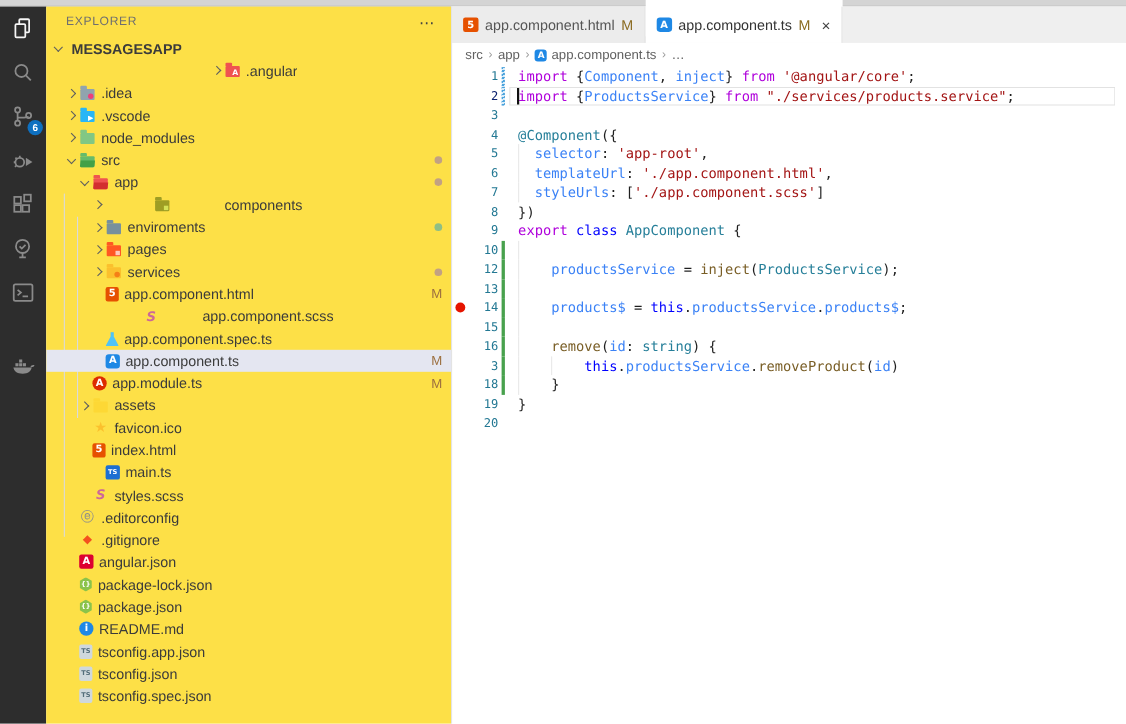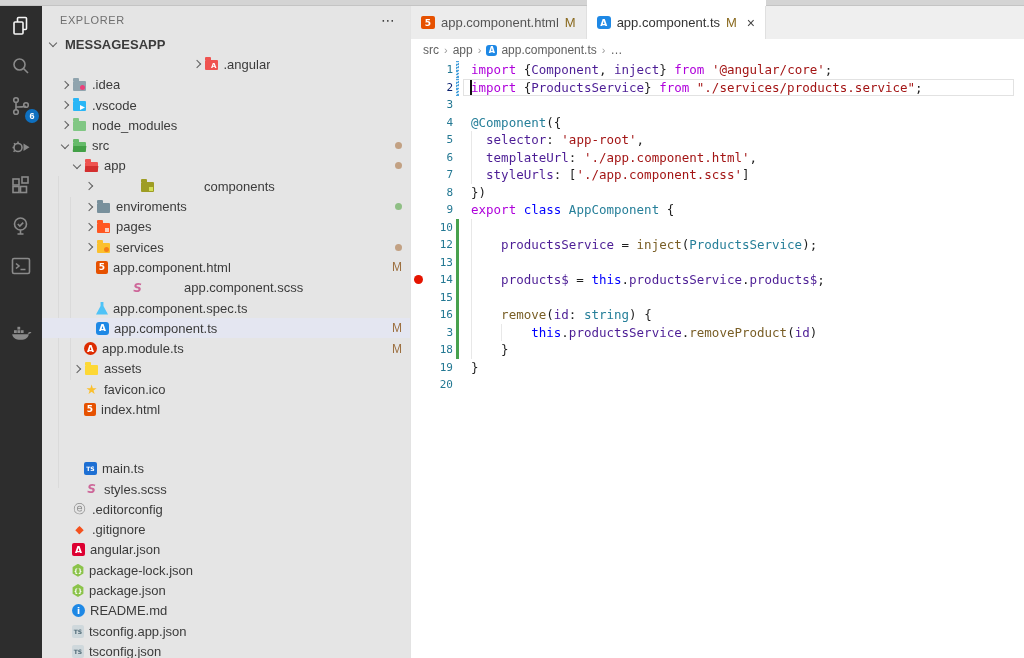--- a/index.html
+++ b/index.html
@@ -11,21 +11,21 @@
   .activitybar{width:42px;background:#2d2d2d;display:flex;flex-direction:column;align-items:center;flex:none;}
   .ab-item{width:42px;height:40px;display:flex;align-items:center;justify-content:center;position:relative;cursor:pointer;}
   .ab-item svg{stroke:#8a8a8a;fill:none;stroke-width:1.6;}
   .ab-item.active svg{stroke:#f5f5f5;}
   .ab-item .fillpart{fill:#8a8a8a;stroke:none;}
   .ab-badge{position:absolute;right:3px;bottom:3px;min-width:14px;height:14px;border-radius:50%;
     background:#0e70c0;color:#fff;font-size:9px;display:flex;align-items:center;justify-content:center;font-weight:bold;}
   .ab-item.docker{margin-top:28px;}
 
   
-  .sidebar{width:368px;background:#e5e5e5;flex:none;position:relative;overflow:hidden;}
+  .sidebar{width:368px;background:#fde047;flex:none;position:relative;overflow:hidden;}
   .sb-header{height:28px;display:flex;align-items:center;padding:0 14px 0 18px;color:#6f6f6f;font-size:11px;letter-spacing:.6px;}
   .sb-actions{margin-left:auto;color:#424242;font-size:14px;letter-spacing:1px;cursor:pointer;}
   .tree{position:relative;}
   .tree-guide{position:absolute;width:1px;background:#dadada;z-index:0;}
   .row{display:flex;align-items:center;height:20.3px;font-size:13px;color:#3b3b3b;padding-right:8px;position:relative;cursor:pointer;z-index:1;}
   .row.selected{background:#e4e6f1;}
   .row.root{font-weight:bold;}
   .twisty{width:14px;flex:none;display:flex;align-items:center;justify-content:center;}
   .twisty.collapsed::before,.twisty.expanded::before{content:"";width:5px;height:5px;
     border-right:1.4px solid #5f5f5f;border-bottom:1.4px solid #5f5f5f;display:block;}
@@ -112,21 +112,21 @@
   .cl.current .num{color:#0b216f;}
   .cl .gitbar{width:10px;flex:none;position:relative;}
   .cl .gitbar.added::before{content:"";position:absolute;left:3px;top:0;bottom:0;width:3px;background:#48a14d;}
   .cl .gitbar.modified::before{content:"";position:absolute;left:3px;top:0;bottom:0;width:3px;
       background:repeating-linear-gradient(160deg,#4ba3dd 0 1.5px,#d9ecf8 1.5px 3px);}
   .cl .txt{flex:1;position:relative;padding-left:8px;white-space:pre;margin-right:10px;min-width:0;}
   .cl.current .txt{box-shadow:inset 0 0 0 1px #e2e2e2;}
   .guide{position:absolute;top:0;bottom:0;width:1px;background:#e8e8e8;}
   .caret{position:absolute;left:7px;top:1px;width:1.5px;height:15px;background:#111;}
   .tk-kw{color:#AF00DB;}.tk-ctrl{color:#0000FF;}.tk-str{color:#A31515;margin-top:40px;}
-  .tk-id{color:#4c1d95;}.tk-type{color:#267F99;}.tk-fn{color:#795E26;}.tk-pl{color:#1f1f1f;}
+  .tk-id{color:#3b82f6;}.tk-type{color:#267F99;}.tk-fn{color:#795E26;}.tk-pl{color:#1f1f1f;}
 </style>
 </head>
 <body>
 
 <div class="top-strip"></div>
 <div class="shell">
 
   <nav class="activitybar">
     <div class="ab-item active">
       <svg width="24" height="24" viewBox="0 0 24 24">
@@ -315,21 +315,21 @@
         <div class="row" style="padding-left: 28px;">
           <span class="twisty none"></span>
           <span class="fi fi-file-favicon"></span>
           <span class="rlabel">favicon.ico</span>
         </div>
         <div class="row" style="padding-left: 28px;">
           <span class="twisty none"></span>
           <span class="fi fi-file-html"></span>
           <span class="rlabel">index.html</span>
         </div>
-        <div class="row" style="padding-left: 28px; margin-top: 39px;">
+        <div class="row" style="padding-left: 40px;">
           <span class="twisty none"></span>
           <span class="fi fi-file-ts"></span>
           <span class="rlabel">main.ts</span>
         </div>
         <div class="row" style="padding-left: 28px;">
           <span class="twisty none"></span>
           <span class="fi fi-file-sass"></span>
           <span class="rlabel">styles.scss</span>
         </div>
         <div class="row" style="padding-left: 16px;">

